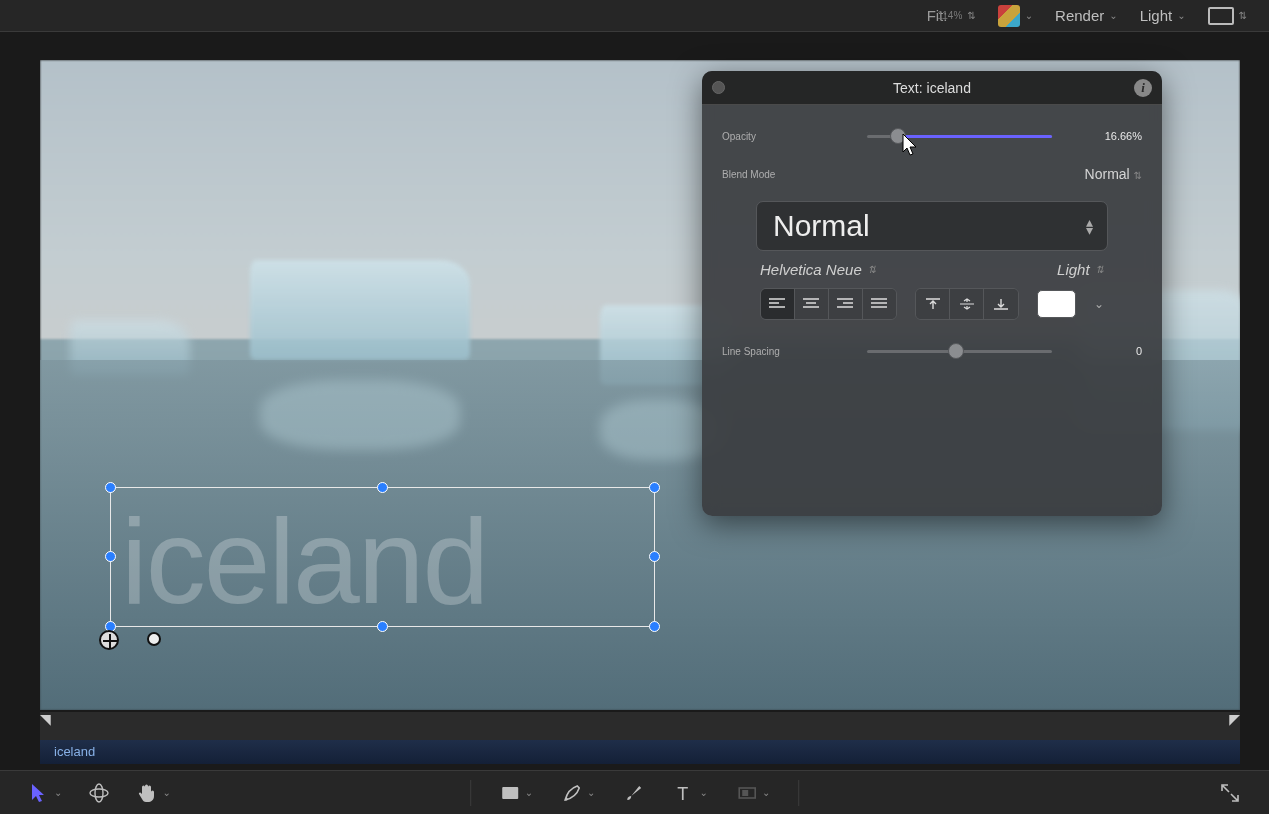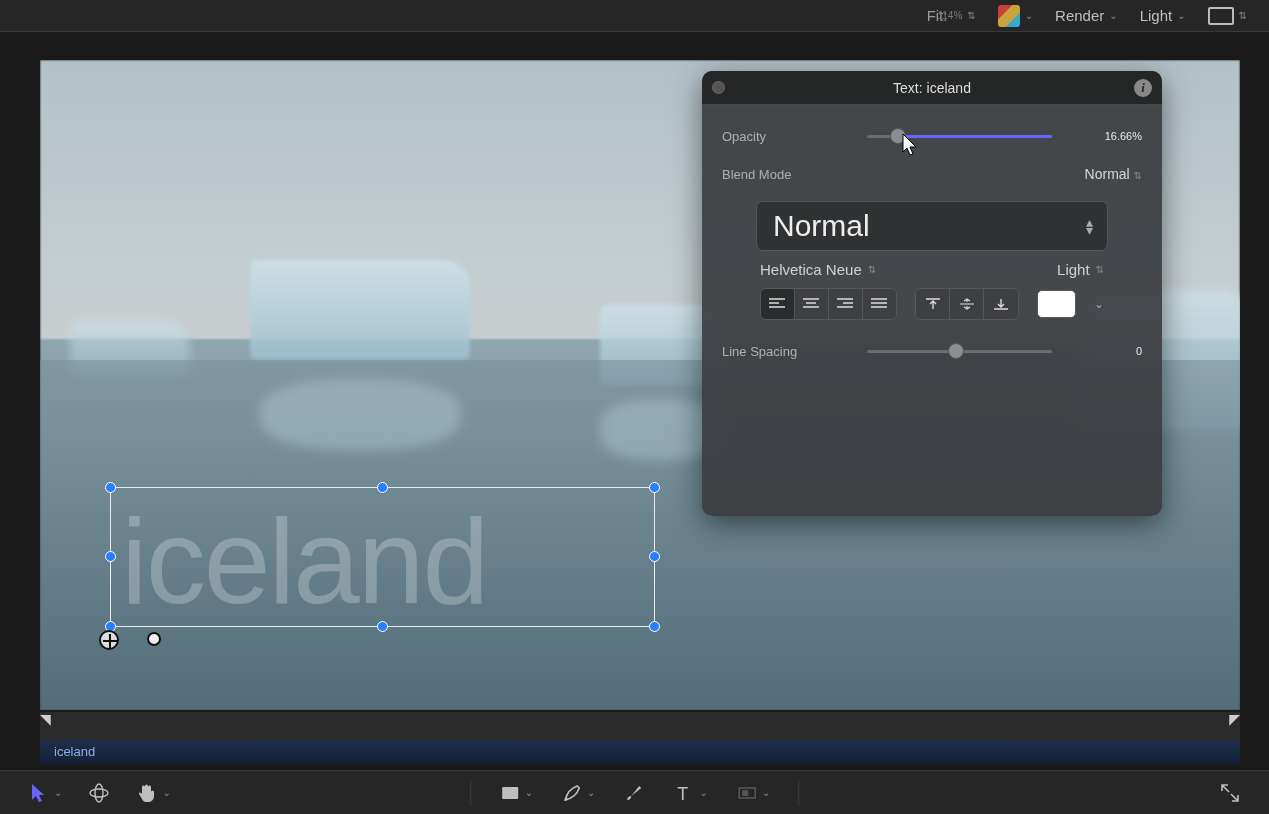--- a/index.html
+++ b/index.html
@@ -42,33 +42,33 @@
 .canvas-text { position: absolute; left: 10px; bottom: -4px; font-size: 120px; font-weight: 300; color: rgba(255,255,255,0.25); letter-spacing: -2px; font-family: "Helvetica Neue", Arial, sans-serif; }
 
 
 .hud { position: absolute; left: 702px; top: 71px; width: 460px; height: 445px; background: rgba(58,60,63,0.92); backdrop-filter: blur(8px); border-radius: 10px; box-shadow: 0 8px 30px rgba(0,0,0,.5); color: #d5d5d5; font-size: 14px; }
 .hud-title { height: 34px; display: flex; align-items: center; justify-content: center; position: relative; background: rgba(30,30,30,.8); border-radius: 10px 10px 0 0; border-bottom: 1px solid #4a4a4a; }
 .hud-title .dot { position: absolute; left: 10px; width: 13px; height: 13px; border-radius: 50%; background: #555; border: 1px solid #666; }
 .hud-title .info { position: absolute; right: 10px; width: 18px; height: 18px; border-radius: 50%; background: #888; color: #2a2a2a; font-style: italic; font-family: Georgia,serif; font-size: 13px; font-weight: bold; text-align: center; line-height: 18px; }
 .hud-title .ttl { font-size: 14px; color: #ddd; }
 .hud-body { padding: 12px 20px 0; }
 .row { display: flex; align-items: center; height: 38px; }
-.row .lbl { width: 145px; color: #aeaeae; font-size: 13px; }
+.row .lbl { width: 145px; color: #aeaeae; font-size: 10px; }
 .row .val { width: 90px; text-align: right; color: #e8e8e8; font-size: 11px; }
 .row.dim .lbl, .row.dim .val { color: #6f7376; }
 .slider-wrap { flex: 1; position: relative; height: 20px; }
 .slider-track { position: absolute; top: 9px; left: 0; right: 0; height: 3px; background: #6a6c6f; border-radius: 2px; }
 .slider-fill { position: absolute; top: 9px; left: 0; height: 3px; background: #6a62ff; border-radius: 2px; }
 .slider-knob { position: absolute; top: 2px; width: 16px; height: 16px; border-radius: 50%; background: #8b8d90; border: 1px solid #55575a; transform: translateX(-50%); }
 .slider-tick { position: absolute; top: 7px; width: 2px; height: 7px; background: #888; }
 
 .big-select { margin: 8px 34px 10px; height: 50px; background: #2f3133; border: 1px solid #55575a; border-radius: 7px; display: flex; align-items: center; padding: 0 16px; color: #eee; font-size: 30px; font-weight: 300; position: relative; }
 .big-select .dd { position: absolute; right: 14px; font-size: 14px; color: #aaa; line-height: 8px; }
 
-.font-row { display: flex; gap: 28px; padding: 0 38px 10px; align-items: flex-start; justify-content: space-between; }
+.font-row { display: flex; gap: 28px; padding: 0 38px 10px; align-items: flex-start; justify-content: space-between; font-style: italic; }
 .font-row .fsel { color: #d0d0d0; font-size: 15px; display: flex; align-items: center; gap: 6px; }
 
 .button-row { display: flex; gap: 18px; padding: 0 38px 12px; align-items: center; }
 .seg { display: flex; border: 1px solid #55575a; border-radius: 6px; overflow: hidden; background: #3d3f42; }
 .seg button { width: 40px; height: 30px; background: #3d3f42; border: none; border-right: 1px solid #55575a; color: #ddd; display: flex; align-items: center; justify-content: center; cursor: pointer; }
 .seg button:last-child { border-right: none; }
 .seg button.act { background: #2a2c2e; }
 .seg svg { width: 18px; height: 14px; }
 .colorwell { width: 46px; height: 28px; background: #fff; border: 1px solid #55575a; border-radius: 5px; }
 .color-chev { font-size: 12px; color: #aaa; }

